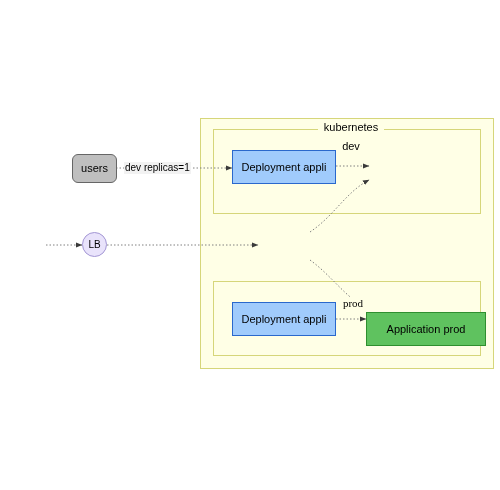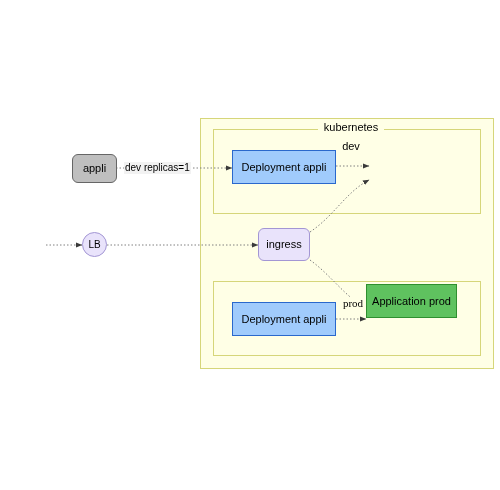--- a/index.html
+++ b/index.html
@@ -133,35 +133,32 @@
   <div class="container-label" style="left:328px; top:140px; width:40px; background:transparent;">dev</div>
 
   <div class="container-label" style="left:336px; top:297px; width:28px;font-family:Liberation Serif, serif;">prod</div>
 
 
   <div class="node circle-lav" style="left:82px; top:232px; width:25px; height:25px; font-size:10px;">
     <span>LB</span>
   </div>
 
   <div class="node box-gray" style="left:72px; top:154px; width:45px; height:29px;">
-    <span>appli</span>
+    <span>users</span>
   </div>
 
-  <div class="node box-lav" style="left:258px; top:228px; width:52px; height:33px;">
-    <span>ingress</span>
-  </div>
 
   <div class="node box-blue" style="left:232px; top:150px; width:104px; height:34px;">
     <span>Deployment appli</span>
   </div>
 
 
   <div class="node box-blue" style="left:232px; top:302px; width:104px; height:34px;">
     <span>Deployment appli</span>
   </div>
 
-  <div class="node box-green" style="left:366px; top:284px; width:91px; height:34px;">
+  <div class="node box-green" style="left:366px; top:312px; width:120px; height:34px;">
     <span>Application prod</span>
   </div>
 
   <div class="edge-label" style="left:124px; top:162px;">dev replicas=1</div>
 
 </div>
 
 </body></html>

